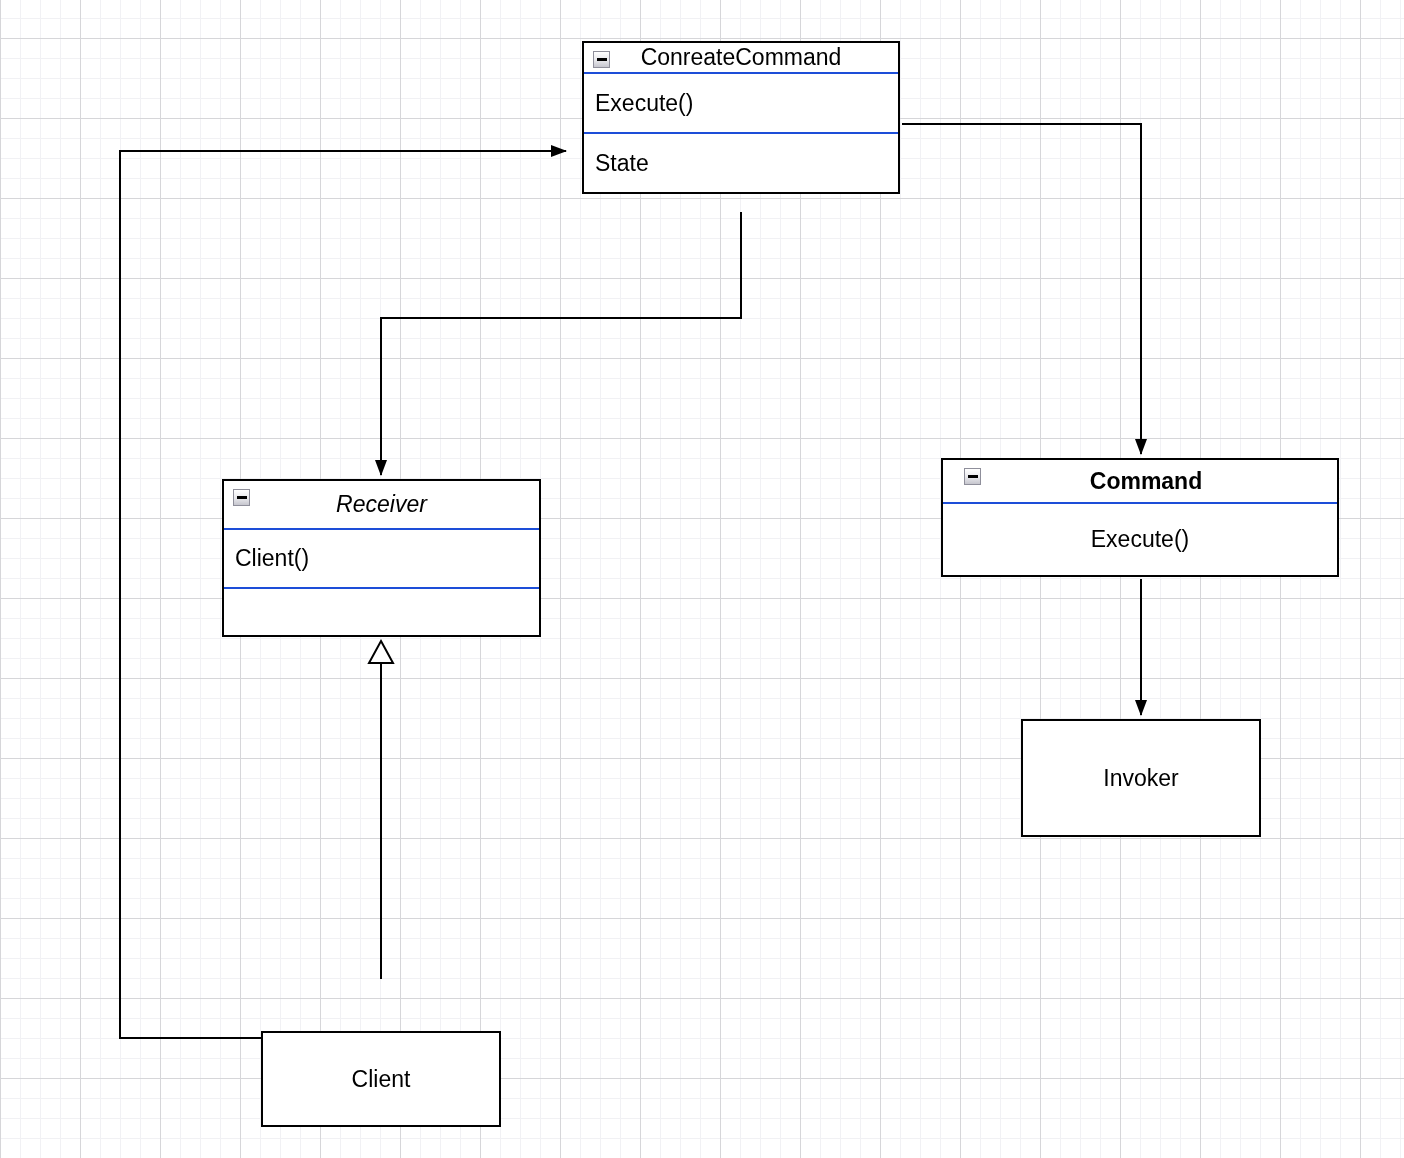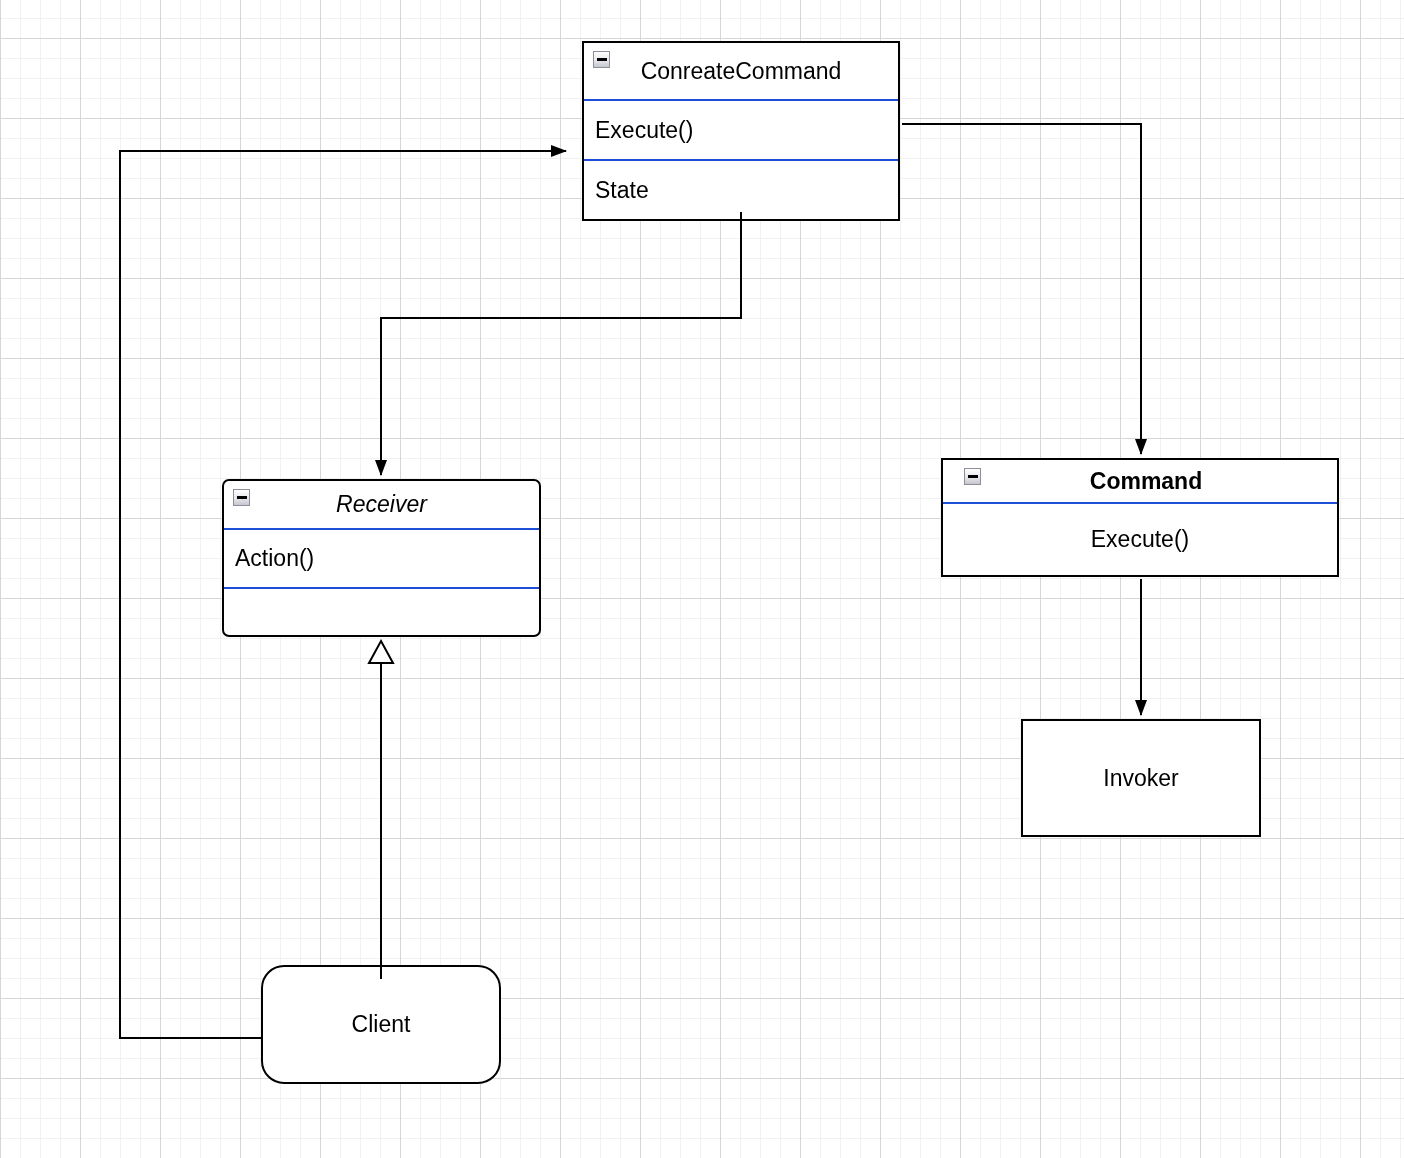--- a/index.html
+++ b/index.html
@@ -77,43 +77,43 @@
     top: 0;
     pointer-events: none;
   }
 </style>
 </head>
 <body>
 
 <div class="canvas" style="--minor: #f1f1f4; --major: #d6d6d9;">
 
   <div class="uml-box" style="left:582px; top:41px; width:318px;">
-    <div class="uml-title t-regular" style="height:56px;">
+    <div class="uml-title t-regular" style="height:29px;">
       <span class="collapse">
         <span class="bar"></span>
       </span>
       <span class="title-text">ConreateCommand</span>
     </div>
     <div class="uml-row left" style="height:58px;">
       <span>Execute()</span>
     </div>
     <div class="uml-row left" style="height:58px;text-align:center;">
       <span>State</span>
     </div>
   </div>
 
-  <div class="uml-box" style="left:222px; top:479px; width:319px;border-radius:7px;">
+  <div class="uml-box" style="left:222px; top:479px; width:319px;">
     <div class="uml-title t-italic" style="height:47px;">
       <span class="collapse">
         <span class="bar"></span>
       </span>
       <span class="title-text">Receiver</span>
     </div>
     <div class="uml-row left" style="height:57px;">
-      <span>Action()</span>
+      <span>Client()</span>
     </div>
     <div class="uml-row left" style="height:46px;">
       <span></span>
     </div>
   </div>
 
   <div class="uml-box" style="left:941px; top:458px; width:398px;">
     <div class="uml-title t-bold" style="height:42px;margin-left:12px;">
       <span class="collapse">
         <span class="bar"></span>
@@ -122,21 +122,21 @@
     </div>
     <div class="uml-row center" style="height:71px;">
       <span>Execute()</span>
     </div>
   </div>
 
   <div class="plain-box" style="left:1021px; top:719px; width:240px; height:118px;">
     <span>Invoker</span>
   </div>
 
-  <div class="plain-box" style="left:261px; top:965px; width:240px; height:119px;border-radius:23px;">
+  <div class="plain-box" style="left:261px; top:1031px; width:240px; height:96px;">
     <span>Client</span>
   </div>
 
   <svg class="edges" width="1404" height="1158" viewBox="0 0 1404 1158">
     <defs>
       <marker id="arrow" markerWidth="18" markerHeight="14" refX="16" refY="7" orient="auto" markerUnits="userSpaceOnUse">
         <path d="M1,1 L17,7 L1,13 Z" fill="#000000"></path>
       </marker>
     </defs>
 

